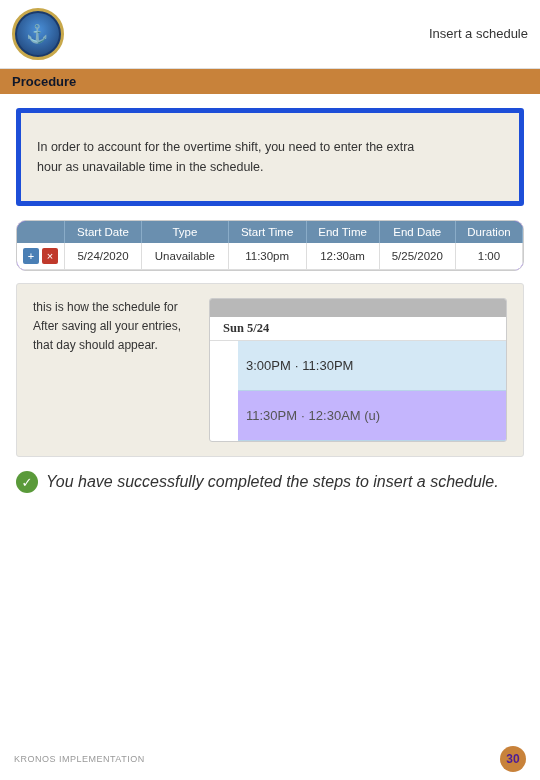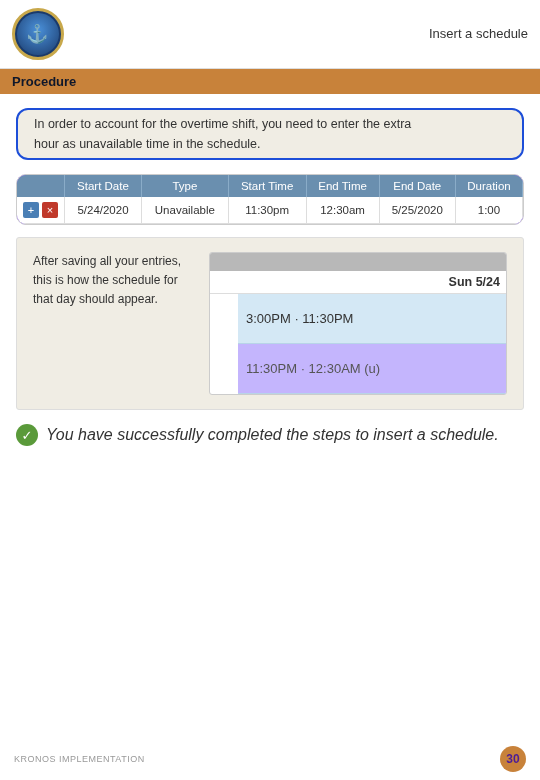--- a/index.html
+++ b/index.html
@@ -63,23 +63,23 @@
       color: #0f172a;
       font-size: 13px;
       font-weight: bold;
       padding: 5px 12px;
     }
 
     
     .info-box {
       margin: 14px 16px;
       background: #f0ede4;
-      border: 2px solid #1d4ed8;
-      border-radius: 12px;
-      padding: 4px 16px;
+      border: 5px solid #1d4ed8;
+      border-radius: 3px;
+      padding: 24px 16px;
       font-size: 12.5px;
       color: #333;
       line-height: 1.6;
     }
 
     
     .table-section {
       margin: 10px 16px;
       border: 1px solid #ccc;
       background: #8b5cf6;
@@ -174,26 +174,27 @@
       border-radius: 3px;
       overflow: hidden;
       min-width: 180px;
     }
     .cal-top-bar {
       background: #b8b8b8;
       height: 18px;
     }
     .cal-date-header {
       background: #fff;
-      text-align: right;
-      padding: 4px 6px;
+      text-align: left;
+      padding: 4px 13px;
       font-size: 12.5px;
       color: #333;
       border-bottom: 1px solid #ddd;
       font-weight: bold;
+      font-family: Liberation Serif, serif;
     }
     .cal-slot {
       padding: 17px 8px;
       font-size: 13px;
       color: #333;
       background: #d4e8f5;
       border-bottom: 1px solid #b8d4e8;
       margin-left: 28px;
     }
     .cal-slot.unavailable {
@@ -309,22 +310,22 @@
           <td>5/25/2020</td>
           <td>1:00</td>
         </tr>
       </tbody>
     </table>
   </div>
 </div>
 
 <div class="preview-section">
   <div class="preview-text">
+    <div>this is how the schedule for</div>
     <div>After saving all your entries,</div>
-    <div>this is how the schedule for</div>
     <div>that day should appear.</div>
   </div>
   <div class="preview-calendar">
     <div class="cal-top-bar"></div>
     <div class="cal-date-header">Sun 5/24</div>
     <div class="cal-slot">3:00PM · 11:30PM</div>
     <div class="cal-slot unavailable">11:30PM · 12:30AM (u)</div>
   </div>
 </div>
 

